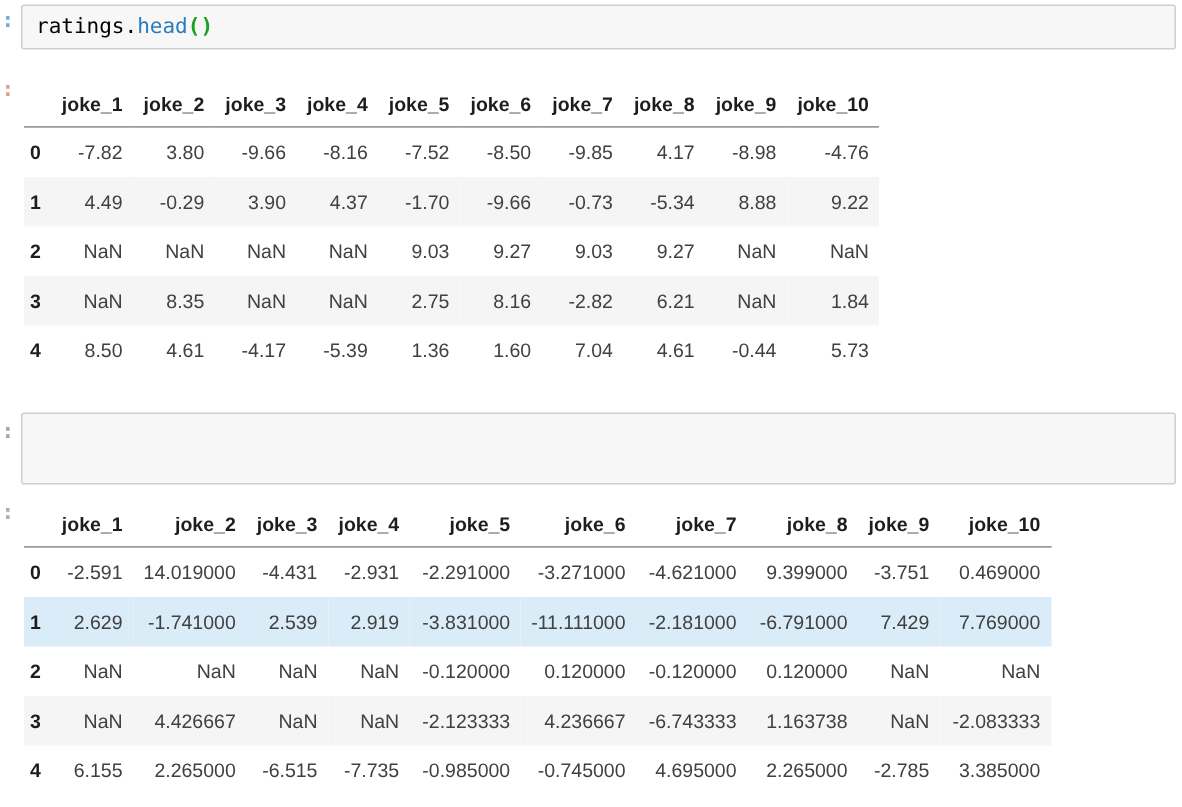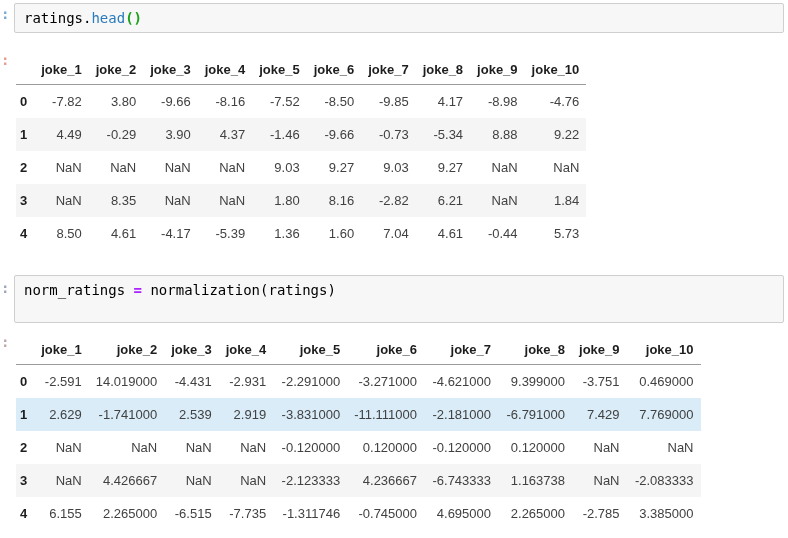--- a/index.html
+++ b/index.html
@@ -121,21 +121,21 @@
           <td>4.17</td>
           <td>-8.98</td>
           <td>-4.76</td>
         </tr>
         <tr class="stripe">
           <th class="row-index">1</th>
           <td>4.49</td>
           <td>-0.29</td>
           <td>3.90</td>
           <td>4.37</td>
-          <td>-1.46</td>
+          <td>-1.70</td>
           <td>-9.66</td>
           <td>-0.73</td>
           <td>-5.34</td>
           <td>8.88</td>
           <td>9.22</td>
         </tr>
         <tr>
           <th class="row-index">2</th>
           <td>NaN</td>
           <td>NaN</td>
@@ -147,21 +147,21 @@
           <td>9.27</td>
           <td>NaN</td>
           <td>NaN</td>
         </tr>
         <tr class="stripe">
           <th class="row-index">3</th>
           <td>NaN</td>
           <td>8.35</td>
           <td>NaN</td>
           <td>NaN</td>
-          <td>1.80</td>
+          <td>2.75</td>
           <td>8.16</td>
           <td>-2.82</td>
           <td>6.21</td>
           <td>NaN</td>
           <td>1.84</td>
         </tr>
         <tr>
           <th class="row-index">4</th>
           <td>8.50</td>
           <td>4.61</td>
@@ -172,21 +172,20 @@
           <td>7.04</td>
           <td>4.61</td>
           <td>-0.44</td>
           <td>5.73</td>
         </tr>
       </tbody>
     </table>
 </div>
 
 <div class="code-cell" style="top:275px; height:48px;">
-    <div class="code-line"><span class="tok-plain">norm_ratings </span><span class="tok-op">=</span><span class="tok-plain"> normalization(ratings)</span></div>
   </div>
 
 <div class="df-table-wrap" style="top:338px;">
   <table class="dataframe" id="table2">
       <thead>
         <tr>
           <th class="corner"></th>
           <th class="col-h">joke_1</th>
           <th class="col-h">joke_2</th>
           <th class="col-h">joke_3</th>
@@ -251,21 +250,21 @@
           <td>1.163738</td>
           <td>NaN</td>
           <td>-2.083333</td>
         </tr>
         <tr>
           <th class="row-index">4</th>
           <td>6.155</td>
           <td>2.265000</td>
           <td>-6.515</td>
           <td>-7.735</td>
-          <td>-1.311746</td>
+          <td>-0.985000</td>
           <td>-0.745000</td>
           <td>4.695000</td>
           <td>2.265000</td>
           <td>-2.785</td>
           <td>3.385000</td>
         </tr>
       </tbody>
     </table>
 </div>
 

